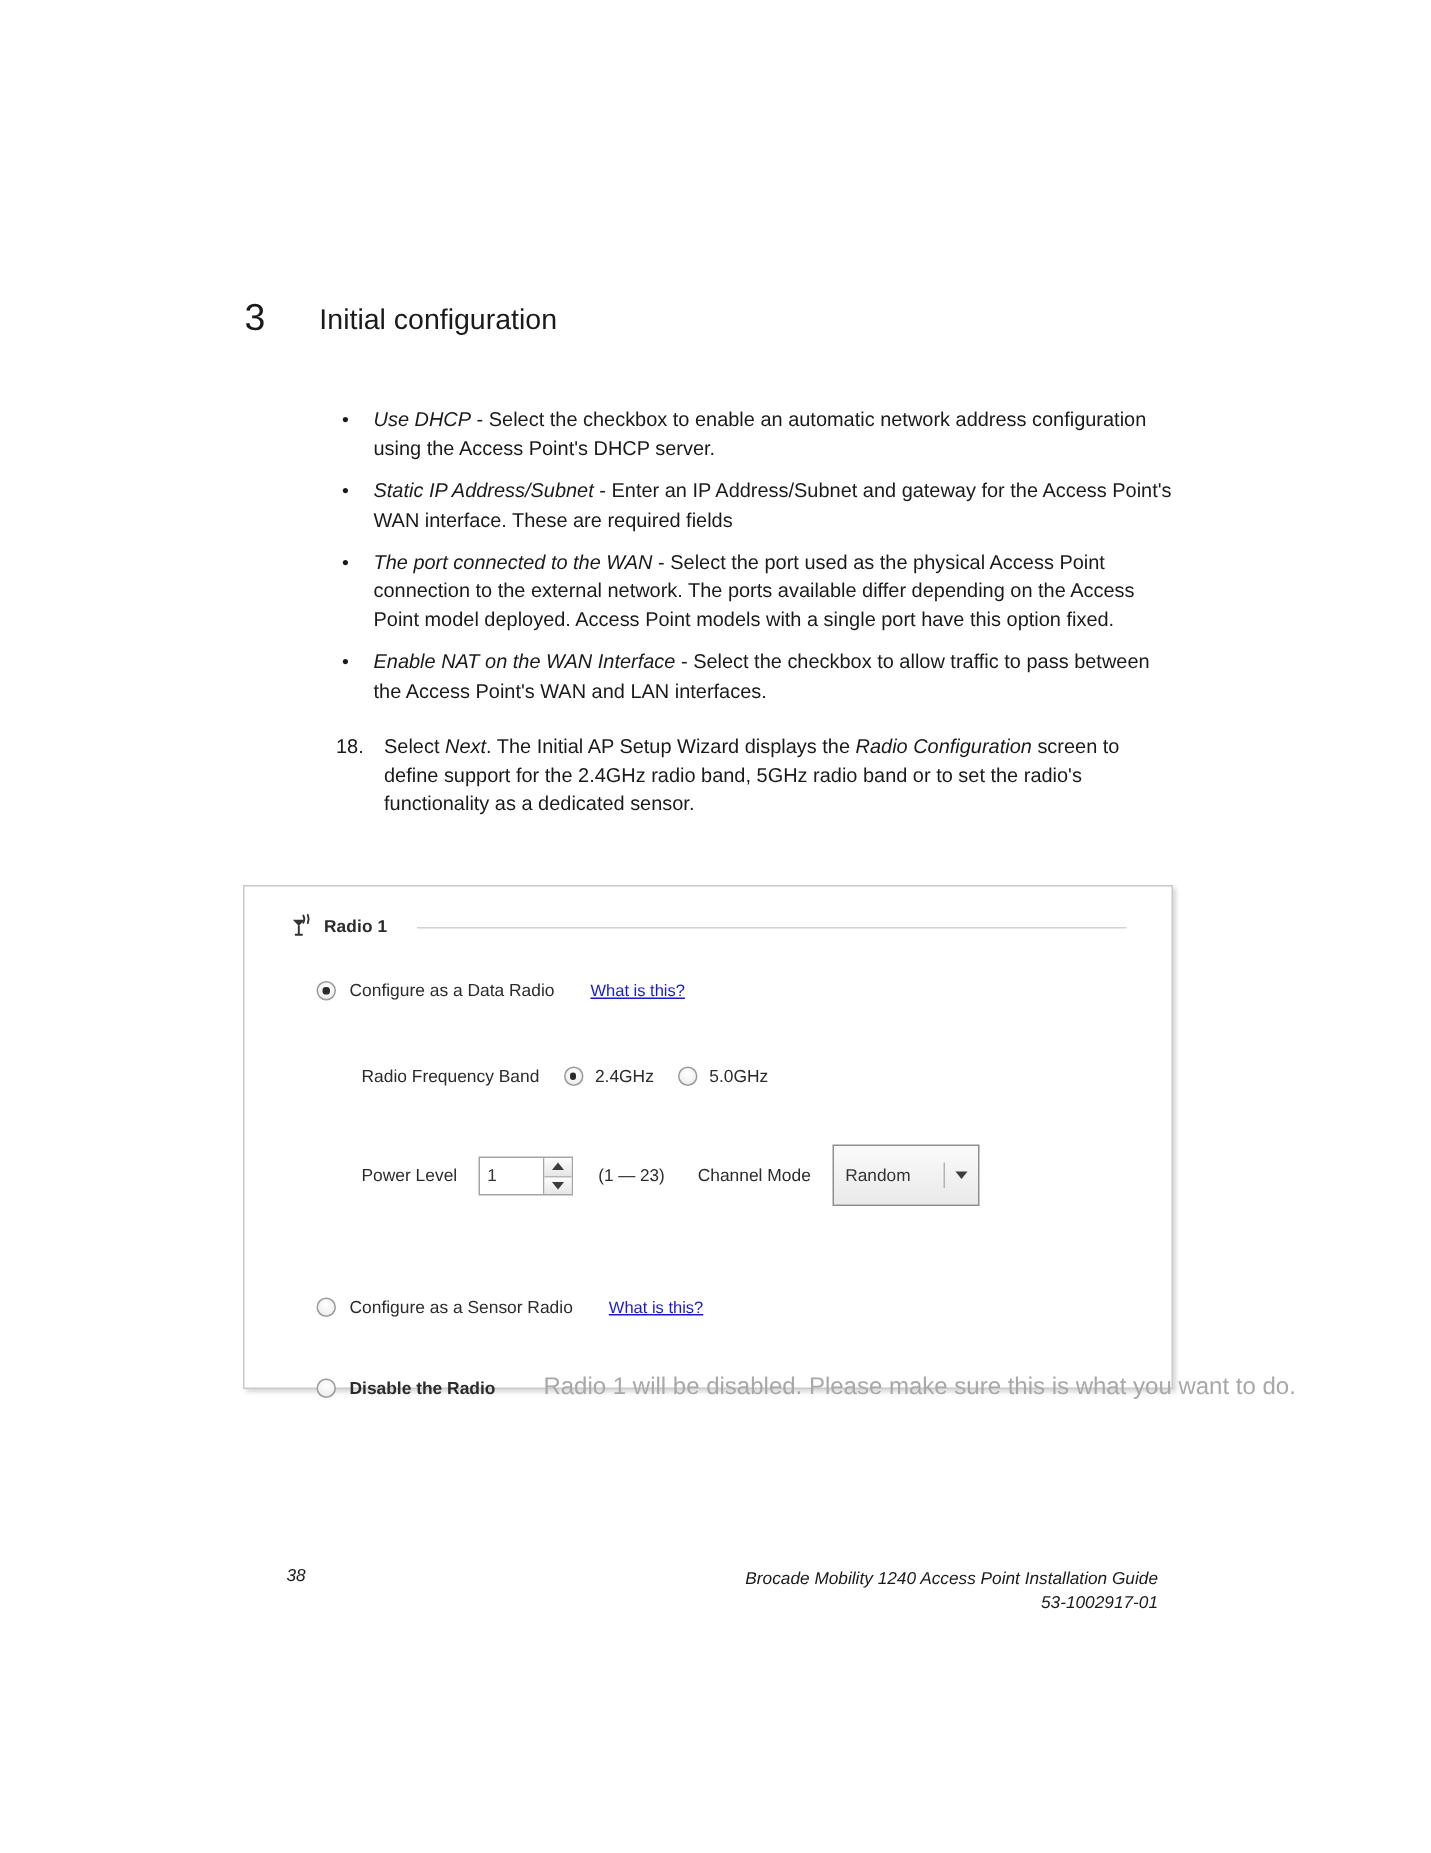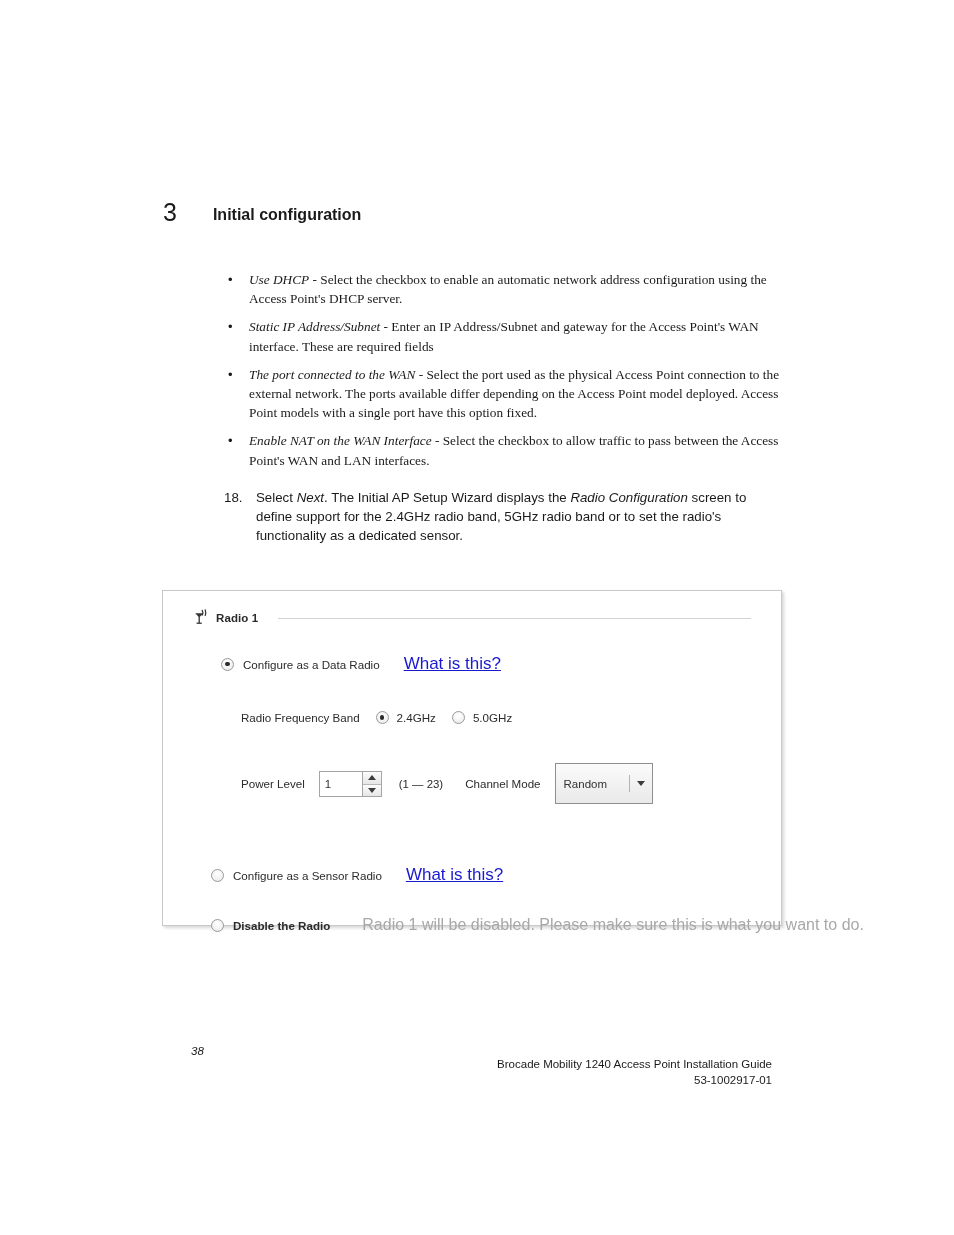--- a/index.html
+++ b/index.html
@@ -29,26 +29,25 @@
     display: flex;
     align-items: baseline;
   }
   .chapter-num {
     font-size: 25px;
     font-weight: 400;
     color: #1a1a1a;
     letter-spacing: 0px;
   }
   .chapter-title {
-    font-size: 16px;
+    font-size: 19px;
     color: #1a1a1a;
     margin-left: 36px;
     position: relative;
     top: -1px;
-    font-weight: bold;
   }
 
   
   .content {
     position: absolute;
     left: 224px;
     top: 260px;
     width: 560px;
   }
 
@@ -87,21 +86,20 @@
     color: #1a1a1a;
     text-align: left;
     padding-left: 4px;
     box-sizing: border-box;
   }
   .bullet-text {
     flex: 1 1 auto;
     font-size: 13.3px;
     line-height: 19.2px;
     color: #1a1a1a;
-    font-family: Liberation Serif, serif;
   }
   em.term {
     font-style: italic;
   }
 
   .step-18 {
     margin-top: 18px;
   }
 
   
@@ -151,21 +149,21 @@
     background: #d2d2d2;
     margin-left: 20px;
     margin-right: 6px;
   }
 
   .opt-row {
     position: absolute;
     display: flex;
     align-items: center;
   }
-  .opt-row.r-data   { left: 58px; top: 63px; }
+  .opt-row.r-data   { left: 48px; top: 63px; }
   .opt-row.r-sensor { left: 48px; top: 274px; }
   .opt-row.r-disable{ left: 48px; top: 325px; }
 
   .radio {
     width: 13px;
     height: 13px;
     flex: 0 0 13px;
     border-radius: 50%;
     border: 1px solid #9a9a9a;
     background: radial-gradient(circle at 50% 35%, #ffffff 0%, #f2f2f2 60%, #e2e2e2 100%);
@@ -186,21 +184,21 @@
   }
   .opt-label {
     font-size: 11.6px;
     color: #2b2b2b;
     margin-left: 9px;
     white-space: nowrap;
   }
   .opt-label.bold { font-weight: bold; }
 
   .help-link {
-    font-size: 17px;
+    font-size: 11px;
     color: #1919cf;
     text-decoration: underline;
     margin-left: 24px;
     white-space: nowrap;
     cursor: pointer;
   }
 
   .disable-note {
     font-size: 16px;
     color: #a8a8a8;
@@ -352,23 +350,23 @@
     font-style: italic;
     color: #1a1a1a;
     margin-left: 36px;
   }
   .footer-right {
     position: absolute;
     right: 182px;
     top: 1045px;
     text-align: right;
     font-size: 11.5px;
+    font-style: italic;
     color: #1a1a1a;
     line-height: 16px;
-    margin-top: 11px;
   }
 </style>
 </head>
 <body>
 
 <div class="page">
 
   <div class="chapter-head">
     <span class="chapter-num">3</span>
     <span class="chapter-title">Initial configuration</span>

